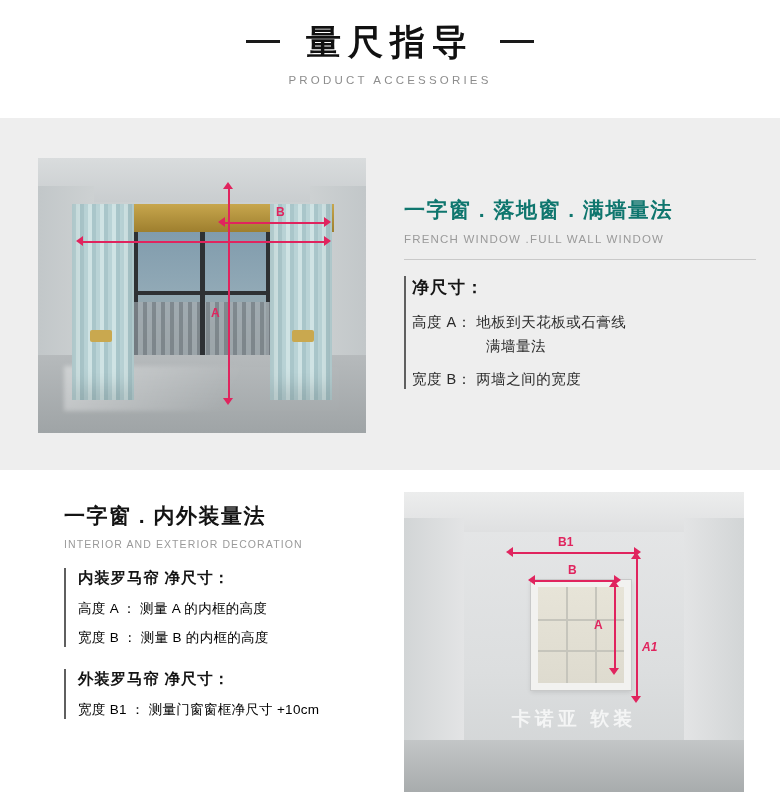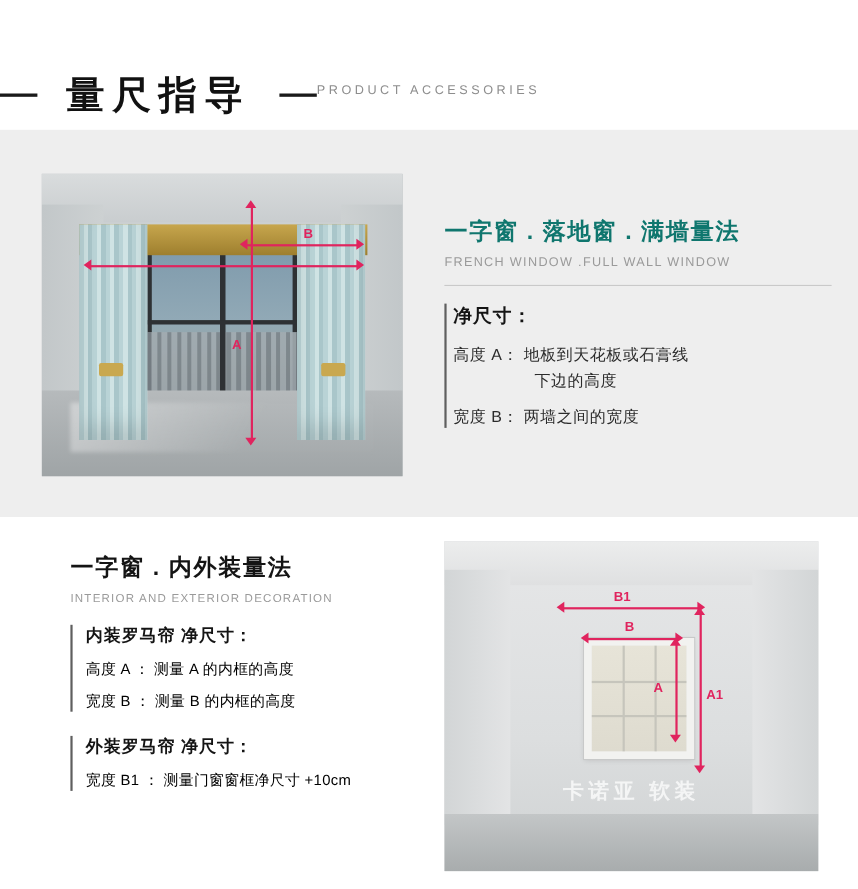--- a/index.html
+++ b/index.html
@@ -22,21 +22,21 @@
   }
 
   
   .header {
     position: absolute;
     left: 0; top: 0;
     width: 780px;
     height: 148px;
     background: #ffffff;
     display: flex;
-    flex-direction: row;
+    flex-direction: column;
     align-items: center;
     justify-content: flex-start;
   }
   .title-row {
     display: flex;
     align-items: center;
     justify-content: center;
     gap: 26px;
     margin-top: 24px;
   }
@@ -383,21 +383,21 @@
       </div>
     </div>
 
     <div class="s1-text">
       <div class="head-cn">一字窗 . 落地窗 . 满墙量法</div>
       <div class="head-en">FRENCH WINDOW .FULL WALL WINDOW</div>
       <div class="hr-line"></div>
       <div class="spec-block">
         <div class="spec-title">净尺寸：</div>
         <div class="spec-row">高度 A： 地板到天花板或石膏线</div>
-        <div class="spec-row indent">下边的高度</div>
+        <div class="spec-row indent">满墙量法</div>
         <div class="spec-row">宽度 B： 两墙之间的宽度</div>
       </div>
     </div>
   </div>
 
   <div class="section2">
 
     <div class="s2-text">
       <div class="head2-cn">一字窗 . 内外装量法</div>
       <div class="head2-en">INTERIOR AND EXTERIOR DECORATION</div>
@@ -443,18 +443,18 @@
         <div class="m-label" style="left:164px; top:71px;">B</div>
 
         <div class="m-line m-v" style="left:210px; top:94px; height:84px;"></div>
         <div class="m-arrow" style="left:205px; top:88px; border-left:5px solid transparent; border-right:5px solid transparent; border-bottom:7px solid #e0245e;"></div>
         <div class="m-arrow" style="left:205px; top:176px; border-left:5px solid transparent; border-right:5px solid transparent; border-top:7px solid #e0245e;"></div>
         <div class="m-label" style="left:190px; top:126px;">A</div>
 
         <div class="m-line m-v" style="left:232px; top:66px; height:140px;"></div>
         <div class="m-arrow" style="left:227px; top:60px; border-left:5px solid transparent; border-right:5px solid transparent; border-bottom:7px solid #e0245e;"></div>
         <div class="m-arrow" style="left:227px; top:204px; border-left:5px solid transparent; border-right:5px solid transparent; border-top:7px solid #e0245e;"></div>
-        <div class="m-label" style="left:238px; top:132px;">A1</div>
+        <div class="m-label" style="left:238px; top:148px;font-style:italic;">A1</div>
       </div>
     </div>
   </div>
 
 </div>
 
 </body></html>

